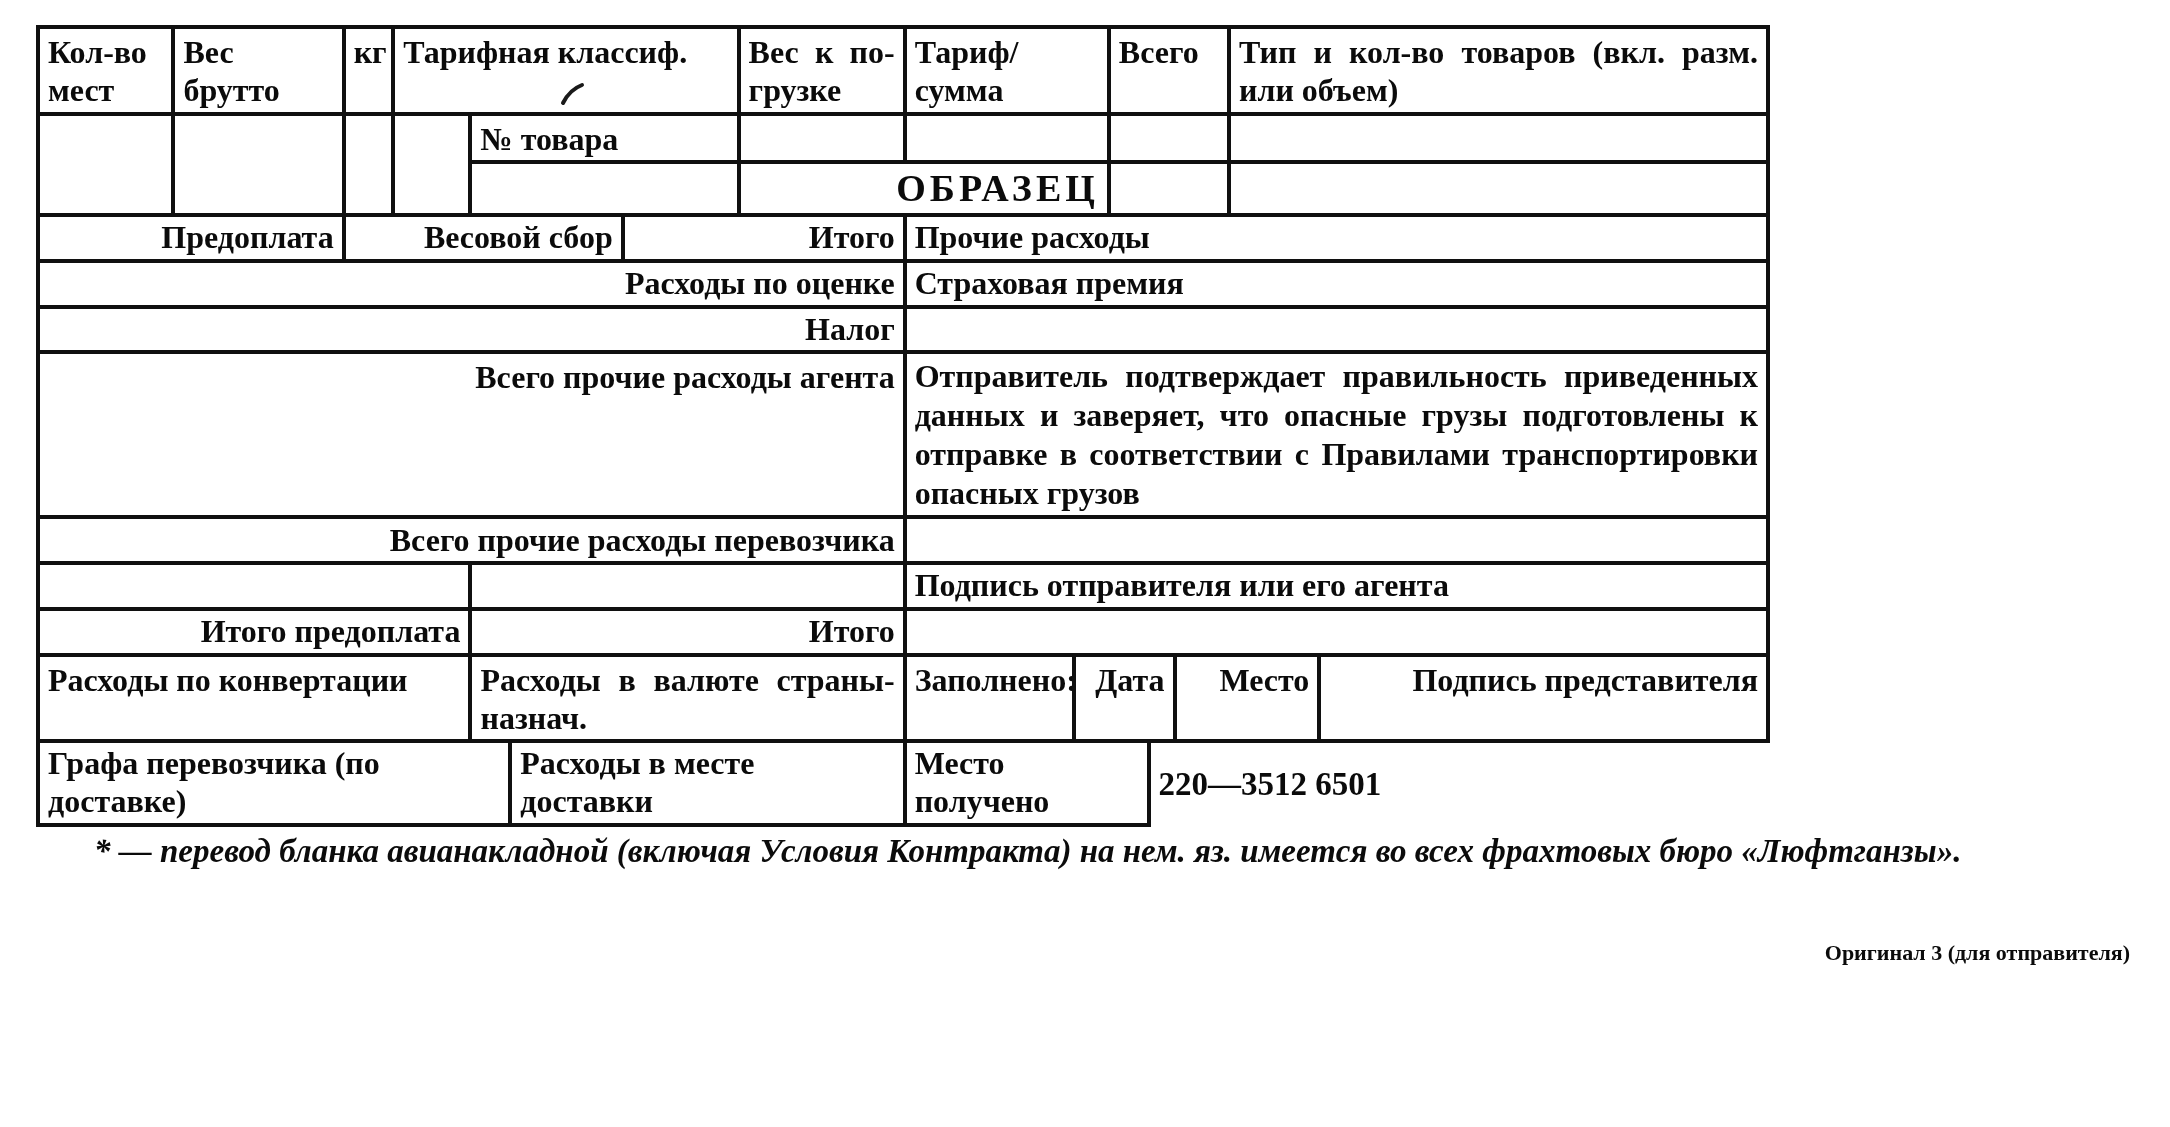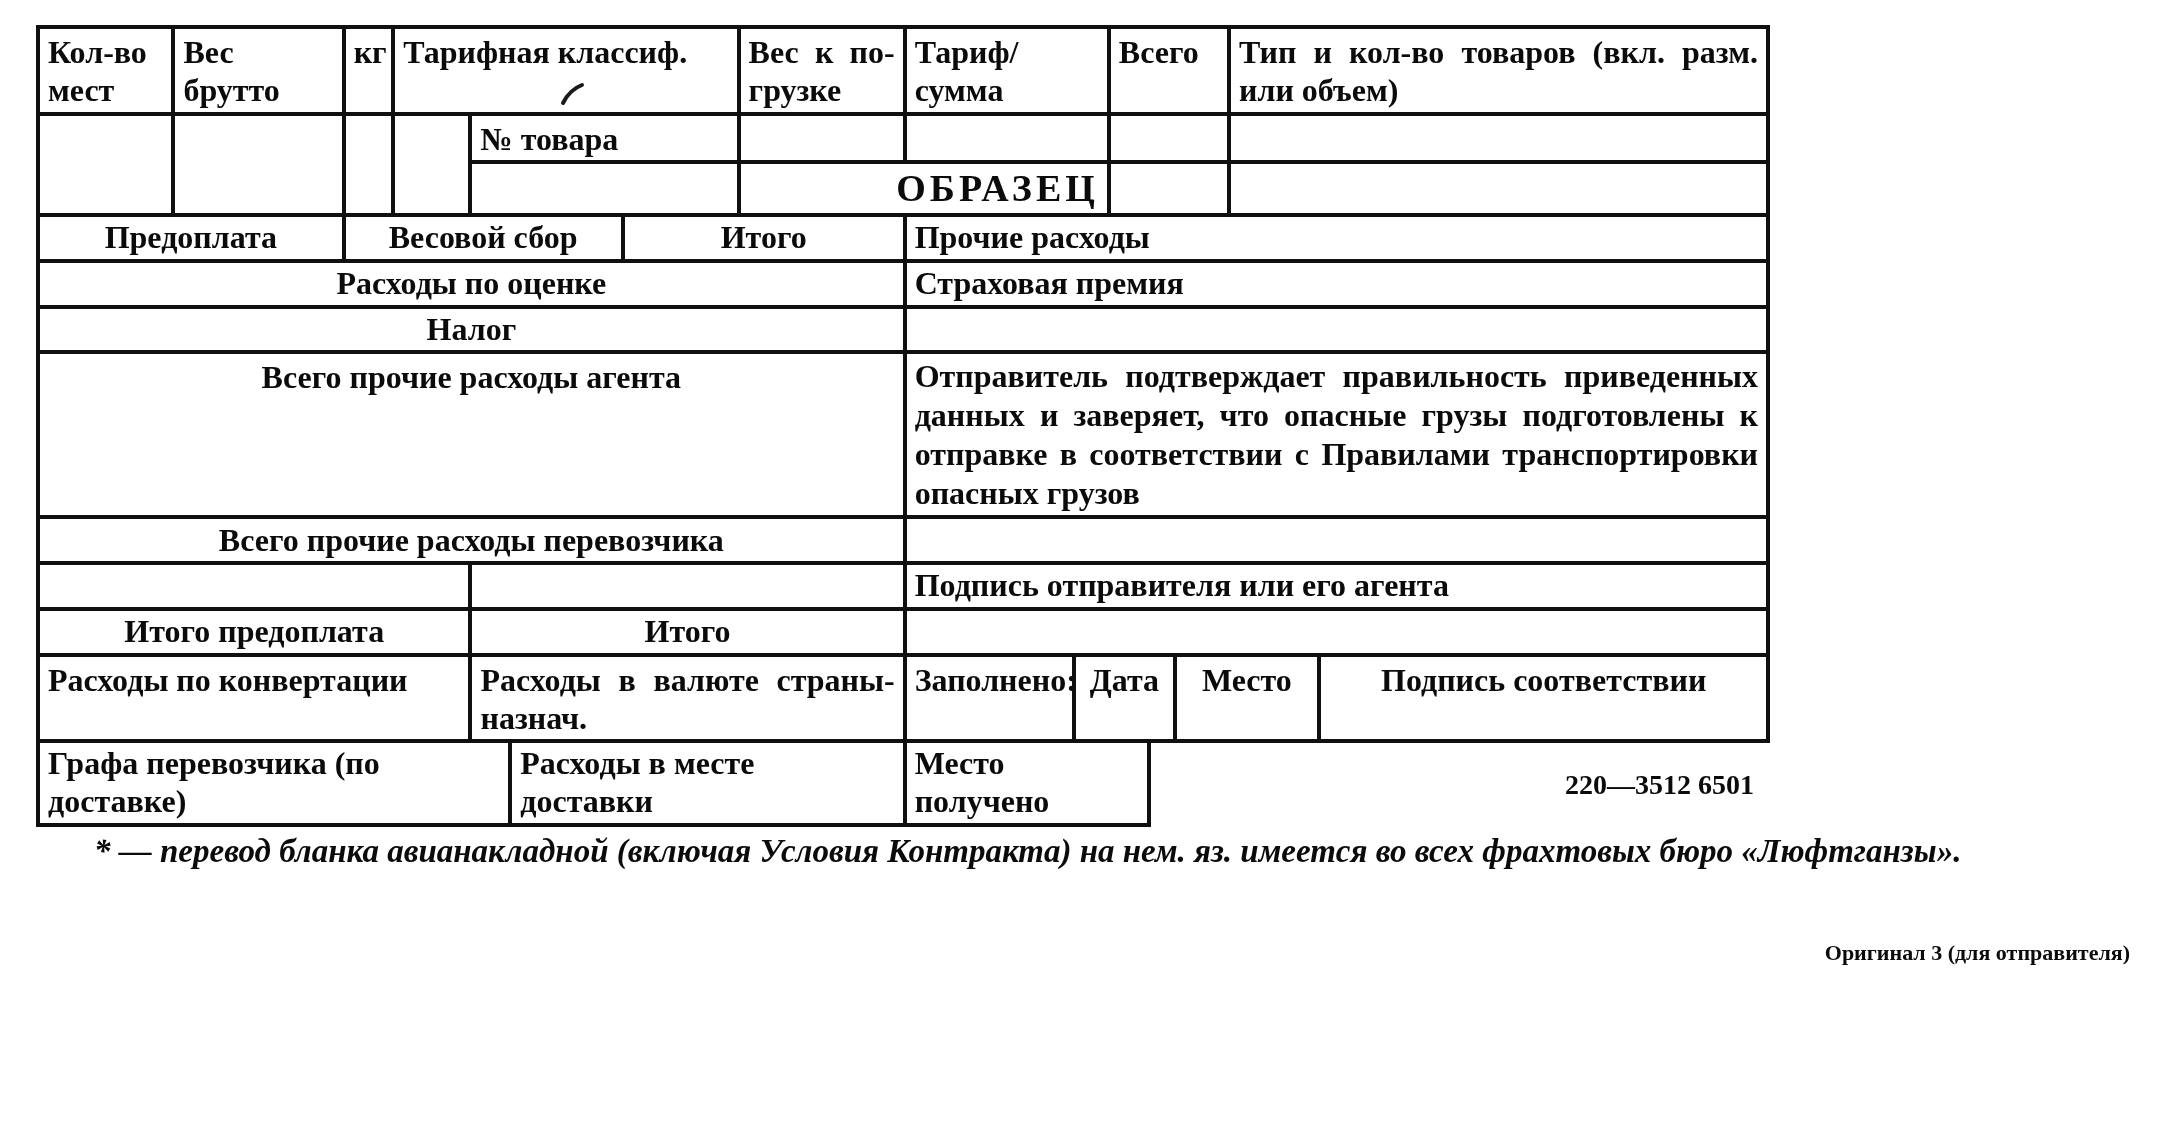--- a/index.html
+++ b/index.html
@@ -33,26 +33,26 @@
   tr.r5{height:44px}
   tr.r6{height:44px}
   tr.r7{height:116px}
   tr.r8{height:46px}
   tr.r9{height:42px}
   tr.r10{height:42px}
   tr.r11{height:78px}
   tr.r12{height:54px}
 
   td.top{vertical-align:top;padding-top:5px;}
-  td.ctr{text-align:center;}
+  td.ctr{text-align:right;}
   td.just{text-align:justify;}
   td.prewrap{white-space:pre-line;text-align:justify;text-align-last:justify;}
   td.para{vertical-align:top;padding-top:3px;text-align:justify;line-height:1.22;}
   td.specimen{text-align:right;font-size:38px;letter-spacing:4px;}
-  td.noborder{border:0;text-align:right;padding-right:14px;font-size:28px;}
+  td.noborder{border:0;padding-right:14px;font-size:33px;}
   td.formnum{vertical-align:middle;}
 
   .footnote{
     width:2094px;
     font-size:33px;
     line-height:1.5;
     text-align:justify;
     text-indent:58px;
     font-style:italic;
   }
@@ -166,21 +166,21 @@
       <td colspan="7"></td>
     </tr>
 
     <tr class="r11">
       <td class="top" colspan="4">Расходы по конвертации</td>
       <td class="top prewrap" colspan="4">Расходы в валюте страны-
 назнач.</td>
       <td class="top">Заполнено:</td>
       <td class="top ctr" colspan="3">Дата</td>
       <td class="top ctr" colspan="2">Место</td>
-      <td class="top ctr">Подпись соответствии</td>
+      <td class="top ctr">Подпись представителя</td>
     </tr>
 
     <tr class="r12">
       <td colspan="5">Графа перевозчика (по доставке)</td>
       <td colspan="3">Расходы в месте доставки</td>
       <td colspan="3">Место получено</td>
       <td class="noborder formnum" colspan="4">220—3512 6501</td>
     </tr>
   </tbody>
     </table>

